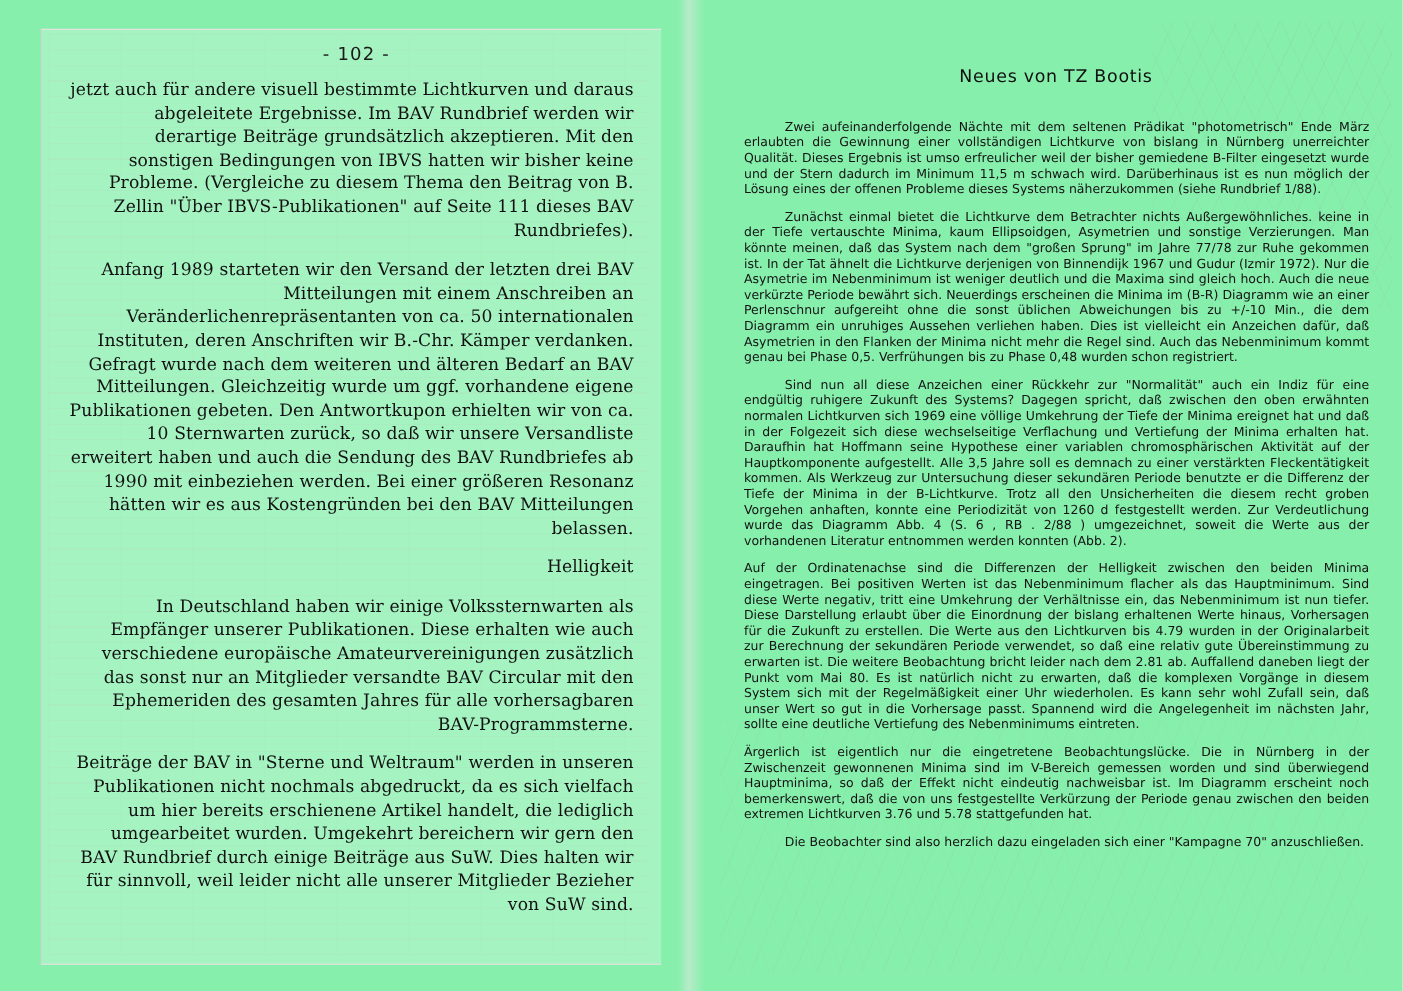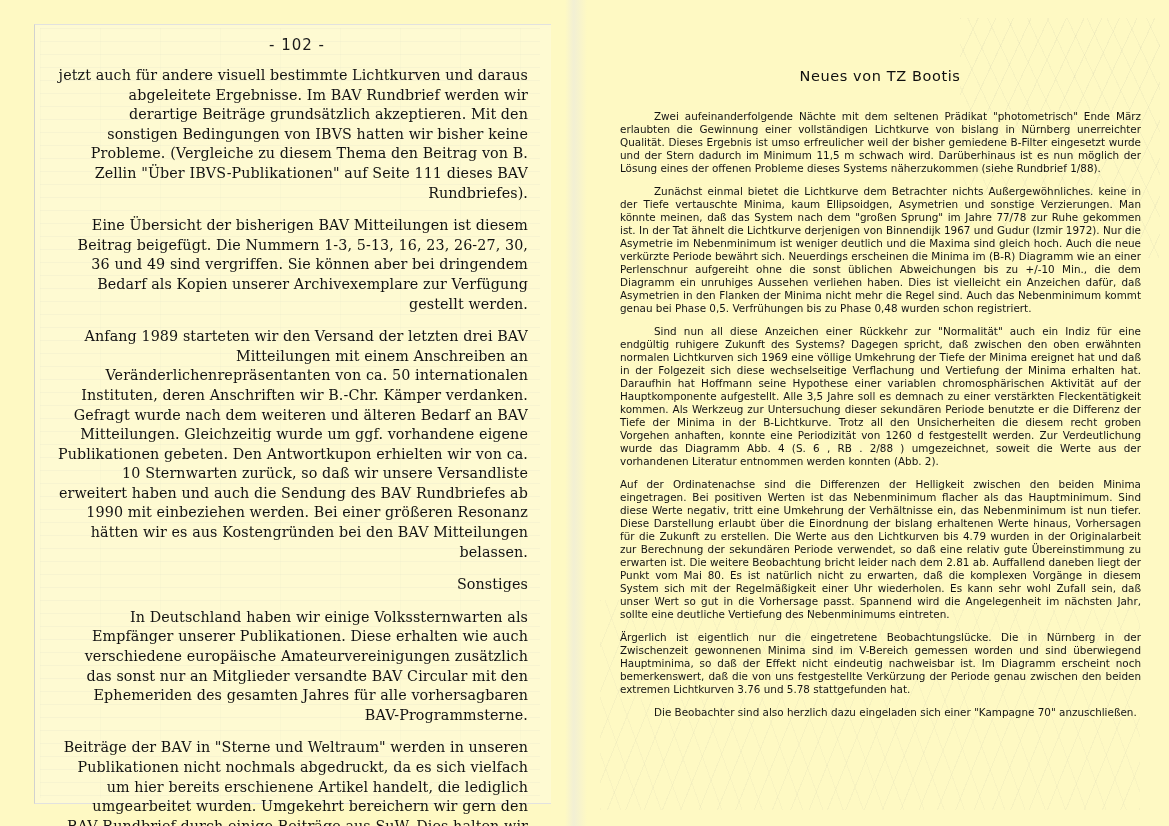--- a/index.html
+++ b/index.html
@@ -11,21 +11,21 @@
     width: 1169px;
     height: 826px;
     overflow: hidden;
     font-family: "DejaVu Sans", sans-serif;
     color: #111;
   }
   .page {
     position: relative;
     width: 1169px;
     height: 826px;
-    background: #fef9c3;
+    background: #86efac;
   }
   
   .bleed {
     position: absolute;
     top: 28px;
     left: 40px;
     width: 500px;
     height: 770px;
     background:
       repeating-linear-gradient(to bottom, rgba(170,170,170,0.20) 0px, rgba(170,170,170,0.20) 1px, rgba(255,255,255,0) 1px, rgba(255,255,255,0) 13px),
@@ -106,21 +106,21 @@
   .left-body p.tight { margin-bottom: 11px; }
   .subhead {
     margin: 0 0 9px 0;
     font-family: "DejaVu Serif", serif;
     font-size: 14.3px;
   }
 
   
   .right-title {
     position: absolute;
-    top: 68px;
+    top: 56px;
     left: 620px;
     width: 520px;
     text-align: center;
     font-family: "DejaVu Sans", sans-serif;
     font-size: 14.5px;
     letter-spacing: 0.6px;
     color: #0f0f0f;
   }
   .right-body {
     position: absolute;
@@ -128,21 +128,21 @@
     left: 620px;
     width: 521px;
     font-family: "DejaVu Sans", sans-serif;
     font-size: 10.4px;
     line-height: 13.0px;
     color: #131313;
     text-align: justify;
     letter-spacing: 0.0px;
   }
   .right-body p {
-    margin: 10px 0 10px 0;
+    margin: 0 0 10px 0;
     text-indent: 0;
   }
   .right-body p.indent { text-indent: 34px; }
   .right-sign {
     margin-top: 12px;
     text-align: right;
     padding-right: 40px;
     font-family: "DejaVu Sans", sans-serif;
     font-size: 10.6px;
     letter-spacing: 0.6px;
@@ -156,23 +156,22 @@
   <div class="bleed"></div>
   <div class="bleed2"></div>
   <div class="bleed3"></div>
   <div class="sheet-left"></div>
   <div class="gutter"></div>
 
   <div class="folio folio-left">- 102 -</div>
 
   <div class="left-body">
     <p>jetzt auch für andere visuell bestimmte Lichtkurven und daraus abgeleitete Ergebnisse. Im BAV Rundbrief werden wir derartige Beiträge grundsätzlich akzeptieren. Mit den sonstigen Bedingungen von IBVS hatten wir bisher keine Probleme. (Vergleiche zu diesem Thema den Beitrag von B. Zellin "Über IBVS-Publikationen" auf Seite 111 dieses BAV Rundbriefes).</p>
-    <p>Eine Übersicht der bisherigen BAV Mitteilungen ist diesem Beitrag beigefügt. Die Nummern 1-3, 5-13, 16, 23, 26-27, 30, 36 und 49 sind vergriffen. Sie können aber bei dringendem Bedarf als Kopien unserer Archivexemplare zur Verfügung gestellt werden.</p>
     <p>Anfang 1989 starteten wir den Versand der letzten drei BAV Mitteilungen mit einem Anschreiben an Veränderlichenrepräsentanten von ca. 50 internationalen Instituten, deren Anschriften wir B.-Chr. Kämper verdanken. Gefragt wurde nach dem weiteren und älteren Bedarf an BAV Mitteilungen. Gleichzeitig wurde um ggf. vorhandene eigene Publikationen gebeten. Den Antwortkupon erhielten wir von ca. 10 Sternwarten zurück, so daß wir unsere Versandliste erweitert haben und auch die Sendung des BAV Rundbriefes ab 1990 mit einbeziehen werden. Bei einer größeren Resonanz hätten wir es aus Kostengründen bei den BAV Mitteilungen belassen.</p>
-    <p class="subhead">Sonstiges</p>
+    <p class="subhead">Helligkeit</p>
     <p>In Deutschland haben wir einige Volkssternwarten als Empfänger unserer Publikationen. Diese erhalten wie auch verschiedene europäische Amateurvereinigungen zusätzlich das sonst nur an Mitglieder versandte BAV Circular mit den Ephemeriden des gesamten Jahres für alle vorhersagbaren BAV-Programmsterne.</p>
     <p class="tight">Beiträge der BAV in "Sterne und Weltraum" werden in unseren Publikationen nicht nochmals abgedruckt, da es sich vielfach um hier bereits erschienene Artikel handelt, die lediglich umgearbeitet wurden. Umgekehrt bereichern wir gern den BAV Rundbrief durch einige Beiträge aus SuW. Dies halten wir für sinnvoll, weil leider nicht alle unserer Mitglieder Bezieher von SuW sind.</p>
 
   </div>
 
 
   <div class="right-title">Neues von TZ Bootis</div>
 
   <div class="right-body">
     <p class="indent">Zwei aufeinanderfolgende Nächte mit dem seltenen Prädikat "photometrisch" Ende März erlaubten die Gewinnung einer vollständigen Lichtkurve von bislang in Nürnberg unerreichter Qualität. Dieses Ergebnis ist umso erfreulicher weil der bisher gemiedene B-Filter eingesetzt wurde und der Stern dadurch im Minimum 11,5 m schwach wird. Darüberhinaus ist es nun möglich der Lösung eines der offenen Probleme dieses Systems näherzukommen (siehe Rundbrief 1/88).</p>

